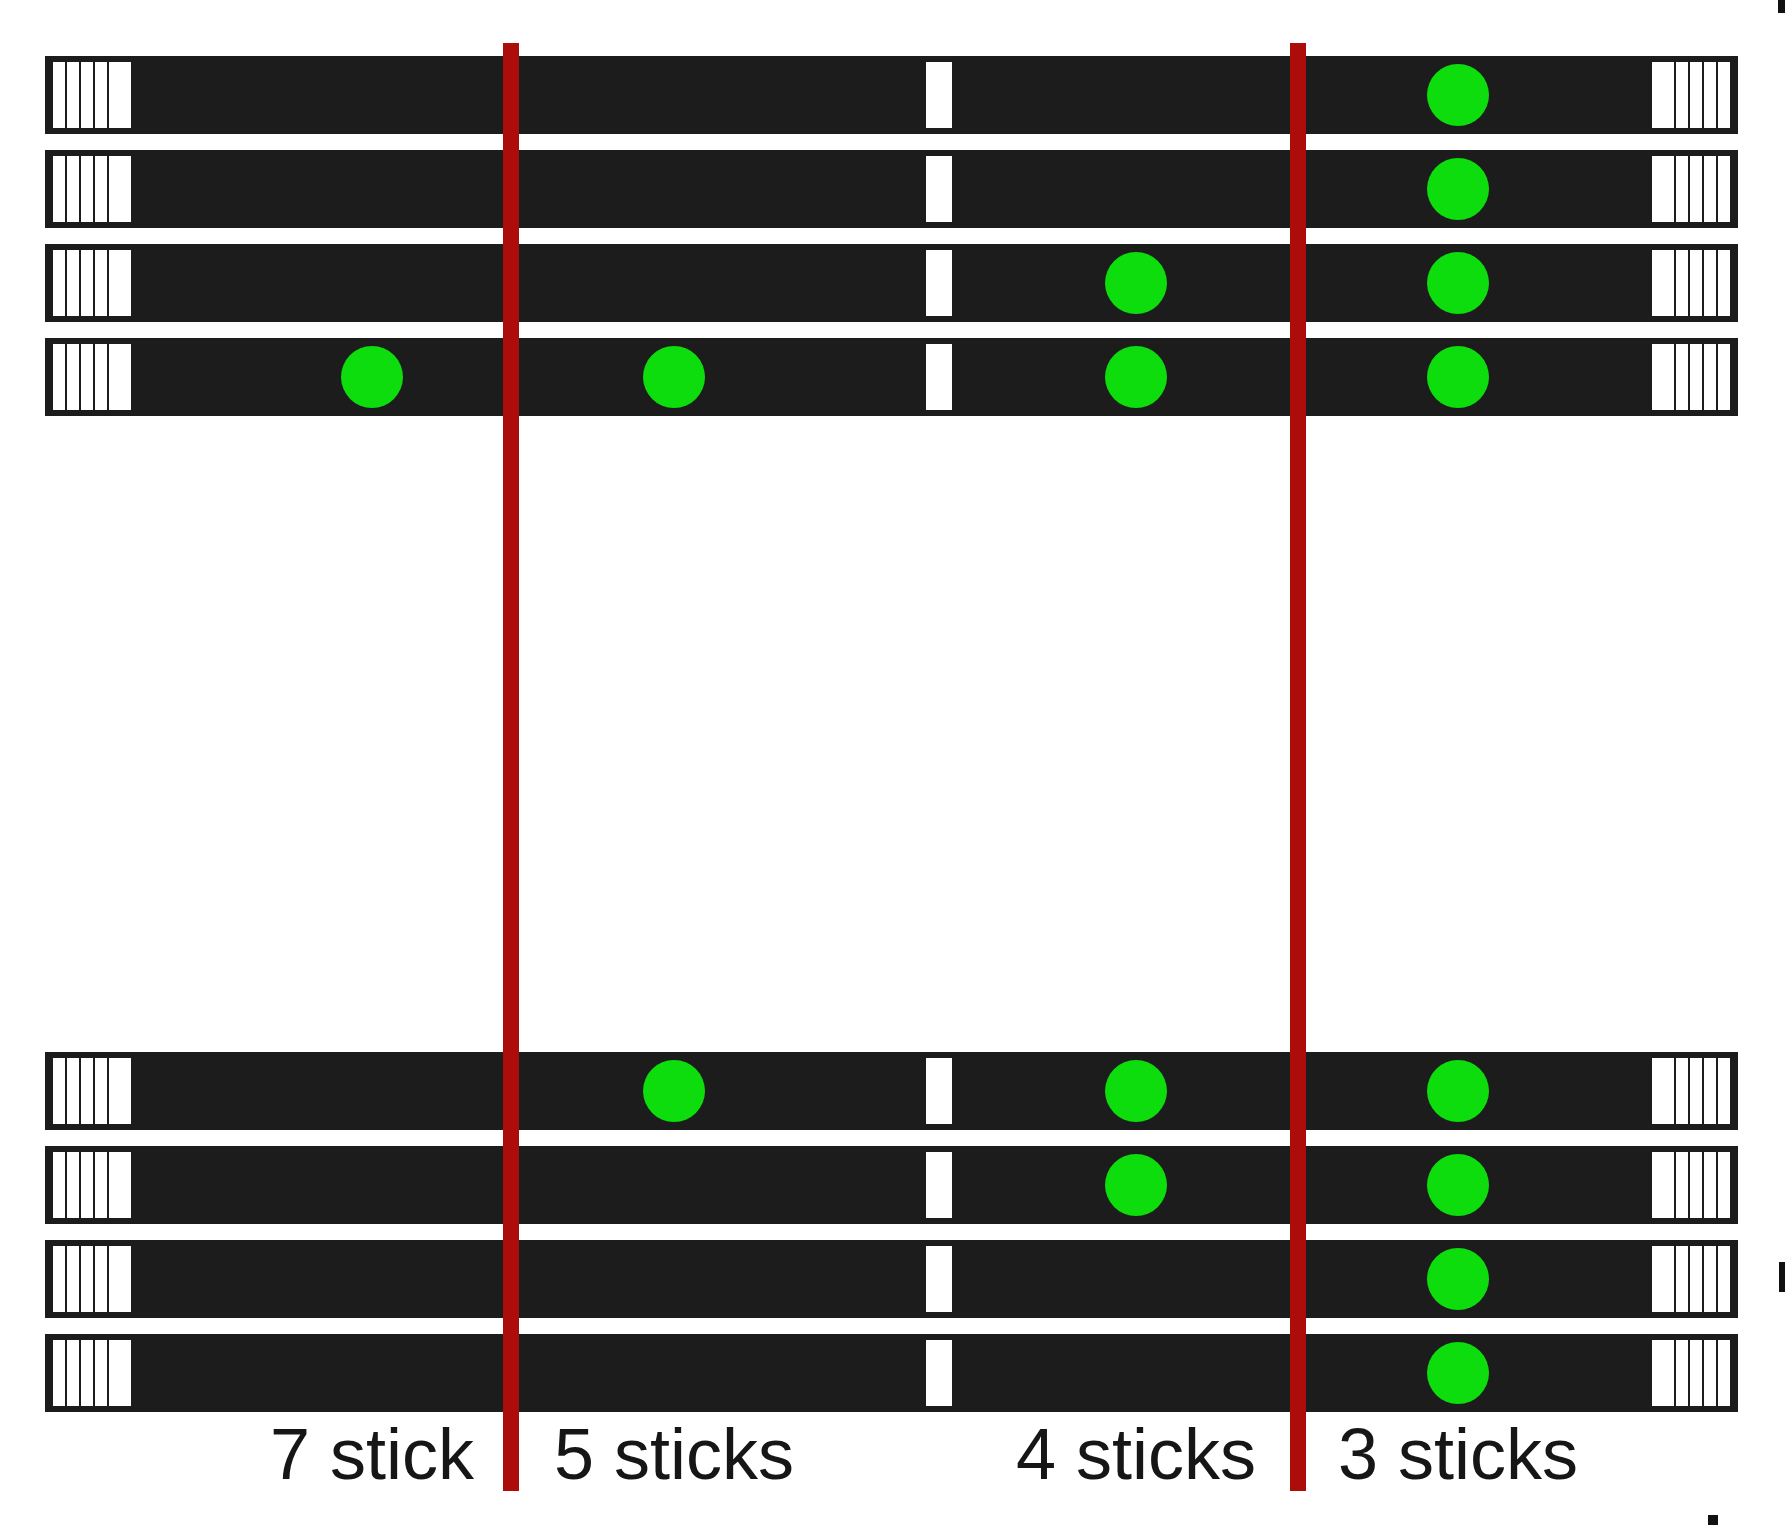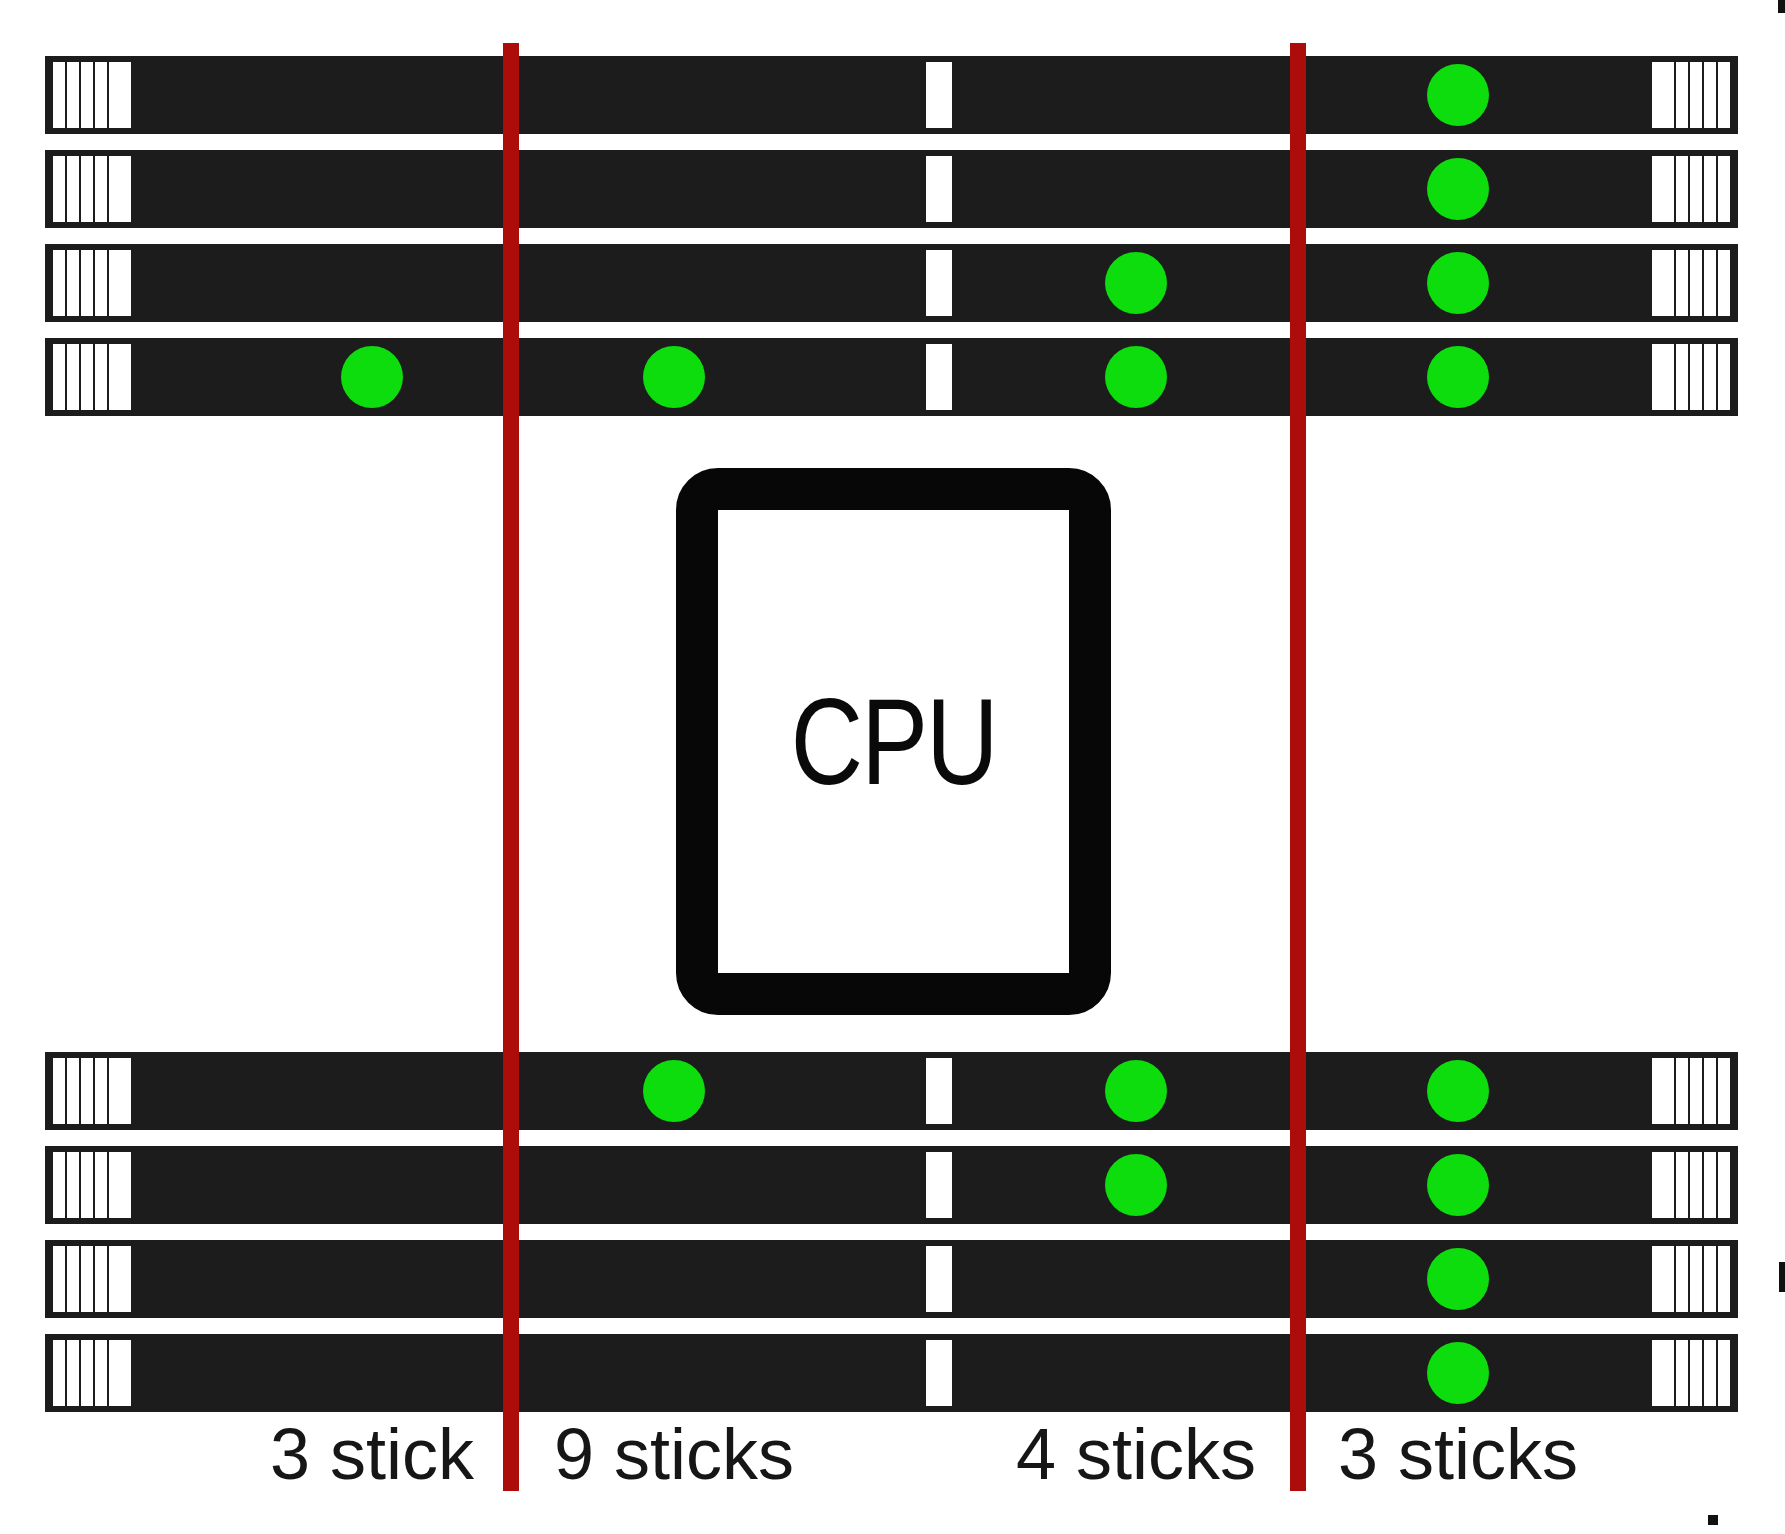--- a/index.html
+++ b/index.html
@@ -149,25 +149,22 @@
         <span class="pin" style="left: 1659px; width: 12px;"></span>
         <span class="pin" style="left: 1673px; width: 12px;"></span>
         <span class="notch" style="left: 881px;"></span>
         <div class="dot" style="left: 1382px; background: rgb(13, 220, 13);"></div>
       </div>
     </div>
   <div id="separators-layer">
       <div class="separator" style="left: 503px; background: rgb(172, 13, 10);"></div>
       <div class="separator" style="left: 1290px; background: rgb(172, 13, 10);"></div>
     </div>
-  <div class="cpu-box">
-    <span class="cpu-text">CPU</span>
-  </div>
   <div id="labels-layer">
-      <div class="column-label" style="left: 372px; color: rgb(22, 22, 22);">3 stick</div>
-      <div class="column-label" style="left: 674px; color: rgb(22, 22, 22);">9 sticks</div>
+      <div class="column-label" style="left: 372px; color: rgb(22, 22, 22);">7 stick</div>
+      <div class="column-label" style="left: 674px; color: rgb(22, 22, 22);">5 sticks</div>
       <div class="column-label" style="left: 1136px; color: rgb(22, 22, 22);">4 sticks</div>
       <div class="column-label" style="left: 1458px; color: rgb(22, 22, 22);">3 sticks</div>
     </div>
   <div class="artifact" style="left:1778px;top:0;width:7px;height:13px;"></div>
   <div class="artifact" style="left:1779px;top:1262px;width:6px;height:30px;"></div>
   <div class="artifact" style="left:1708px;top:1515px;width:10px;height:10px;"></div>
 </div>
 
 </body></html>

